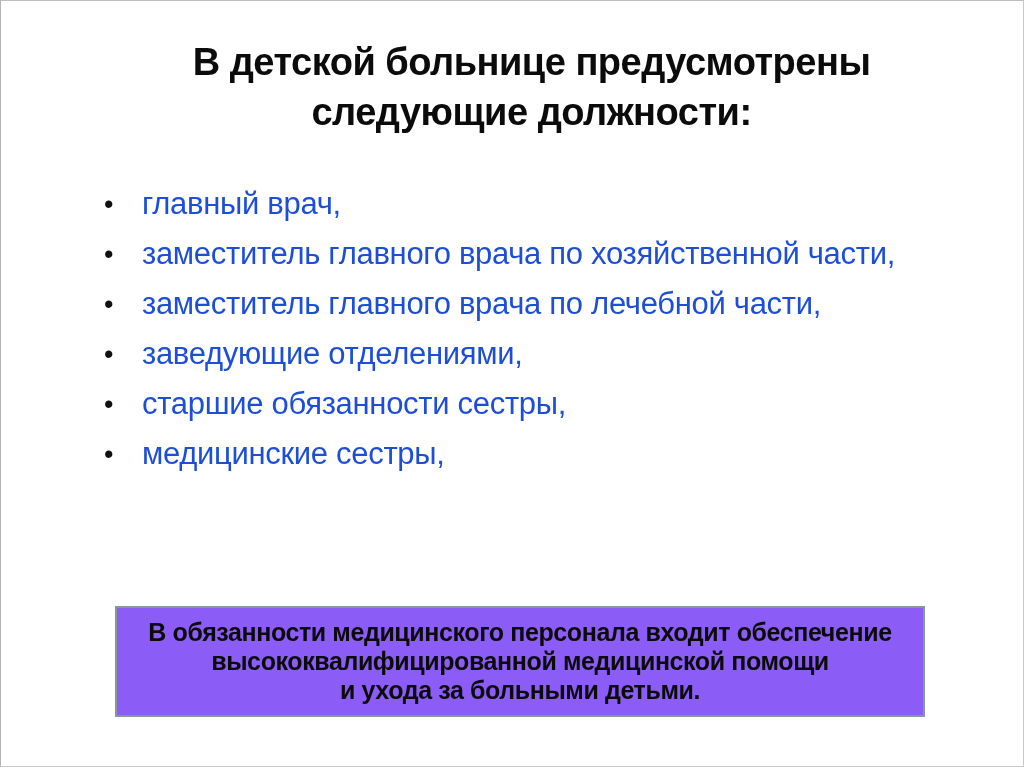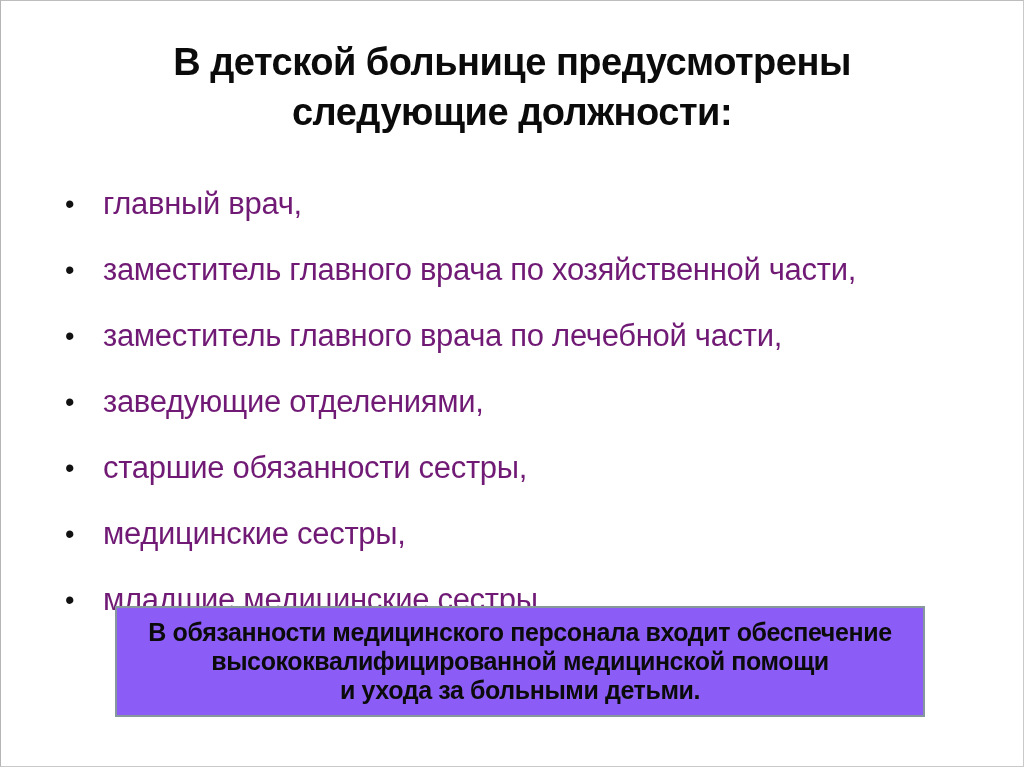--- a/index.html
+++ b/index.html
@@ -12,20 +12,21 @@
     width: 1024px;
     height: 767px;
     box-sizing: border-box;
     background: #ffffff;
     border: 1px solid #c9c9c9;
     border-left-color: #b5b5b5;
     border-top-color: #bdbdbd;
     font-family: "Liberation Sans", sans-serif;
     color: #0d0d0d;
     overflow: hidden;
+    padding-left: 39px;
   }
   .slide-title {
     margin-top: 36px;
     text-align: center;
     font-weight: bold;
     font-size: 38px;
     line-height: 50px;
     letter-spacing: -0.5px;
     white-space: pre-line;
     color: #0b0b0b;
@@ -33,22 +34,21 @@
   .positions-list {
     margin: 42px 0 0 0;
     padding: 0 0 0 102px;
     list-style: none;
   }
   .positions-list li {
     position: relative;
     font-size: 31px;
     line-height: 50px;
     letter-spacing: -0.3px;
-    color: #701a75;
-    margin-top: 16px;
+    color: #1d4ed8;
   }
   .positions-list li::before {
     content: "\2022";
     position: absolute;
     left: -38px;
     top: 0;
     font-size: 27px;
     line-height: 50px;
     color: #111111;
   }
@@ -83,21 +83,20 @@
   <div class="slide-title">В детской больнице предусмотрены
 следующие должности:</div>
 
   <ul class="positions-list">
     <li>главный врач,</li>
     <li>заместитель главного врача по хозяйственной части,</li>
     <li>заместитель главного врача по лечебной части,</li>
     <li>заведующие отделениями,</li>
     <li>старшие обязанности сестры,</li>
     <li>медицинские сестры,</li>
-    <li>младшие медицинские сестры.</li>
   </ul>
 
   <div class="note-box" style="background: #8b5cf6; border-color: rgb(134, 152, 155);">
     <div class="note-box-text">В обязанности медицинского персонала входит обеспечение
 высококвалифицированной медицинской помощи
 и ухода за больными детьми.</div>
   </div>
 
 </div>
 

